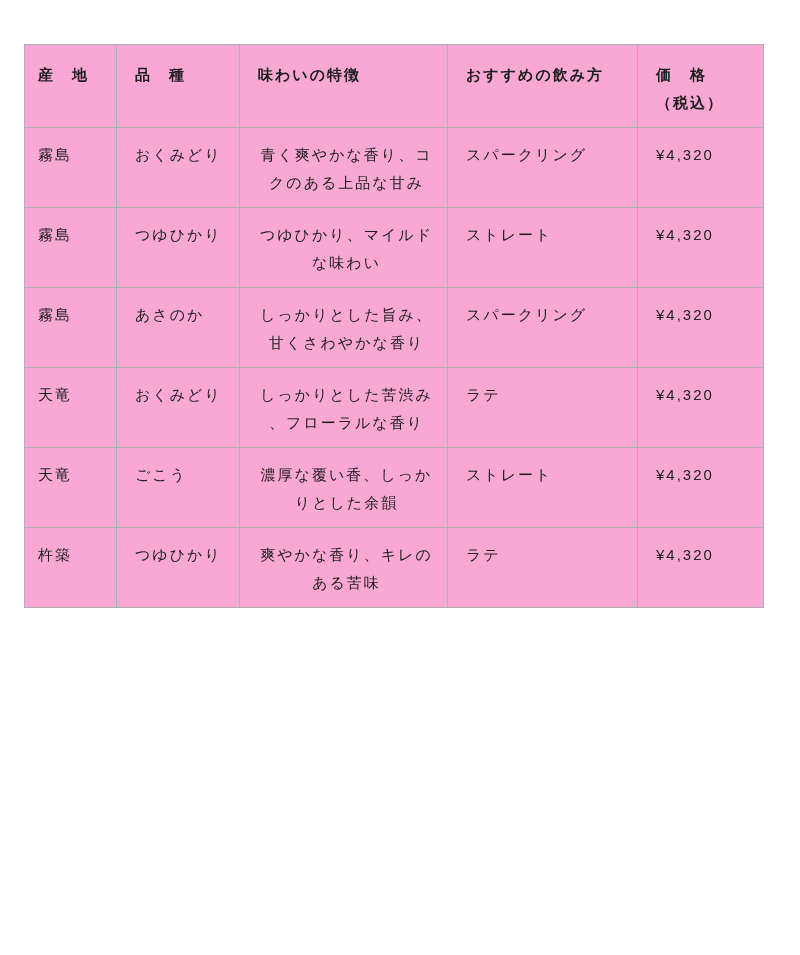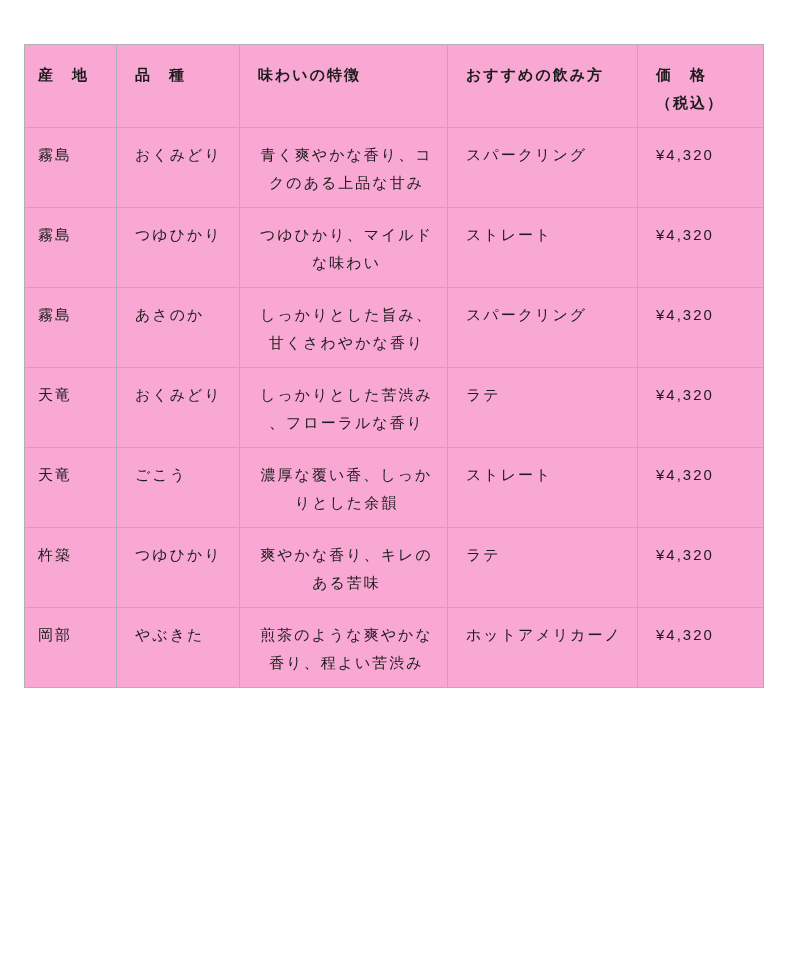--- a/index.html
+++ b/index.html
@@ -147,24 +147,16 @@
 
   <tr>
     <td class="c-origin">杵築</td>
     <td class="c-variety">つゆひかり</td>
     <td class="c-taste">爽やかな香り、キレの
 ある苦味</td>
     <td class="c-drink">ラテ</td>
     <td class="c-price">¥4,320</td>
   </tr>
 
-  <tr>
-    <td class="c-origin">岡部</td>
-    <td class="c-variety">やぶきた</td>
-    <td class="c-taste">煎茶のような爽やかな
-香り、程よい苦渋み</td>
-    <td class="c-drink">ホットアメリカーノ</td>
-    <td class="c-price">¥4,320</td>
-  </tr>
 </tbody>
     </table>
   </div>
 </div>
 
 </body></html>

